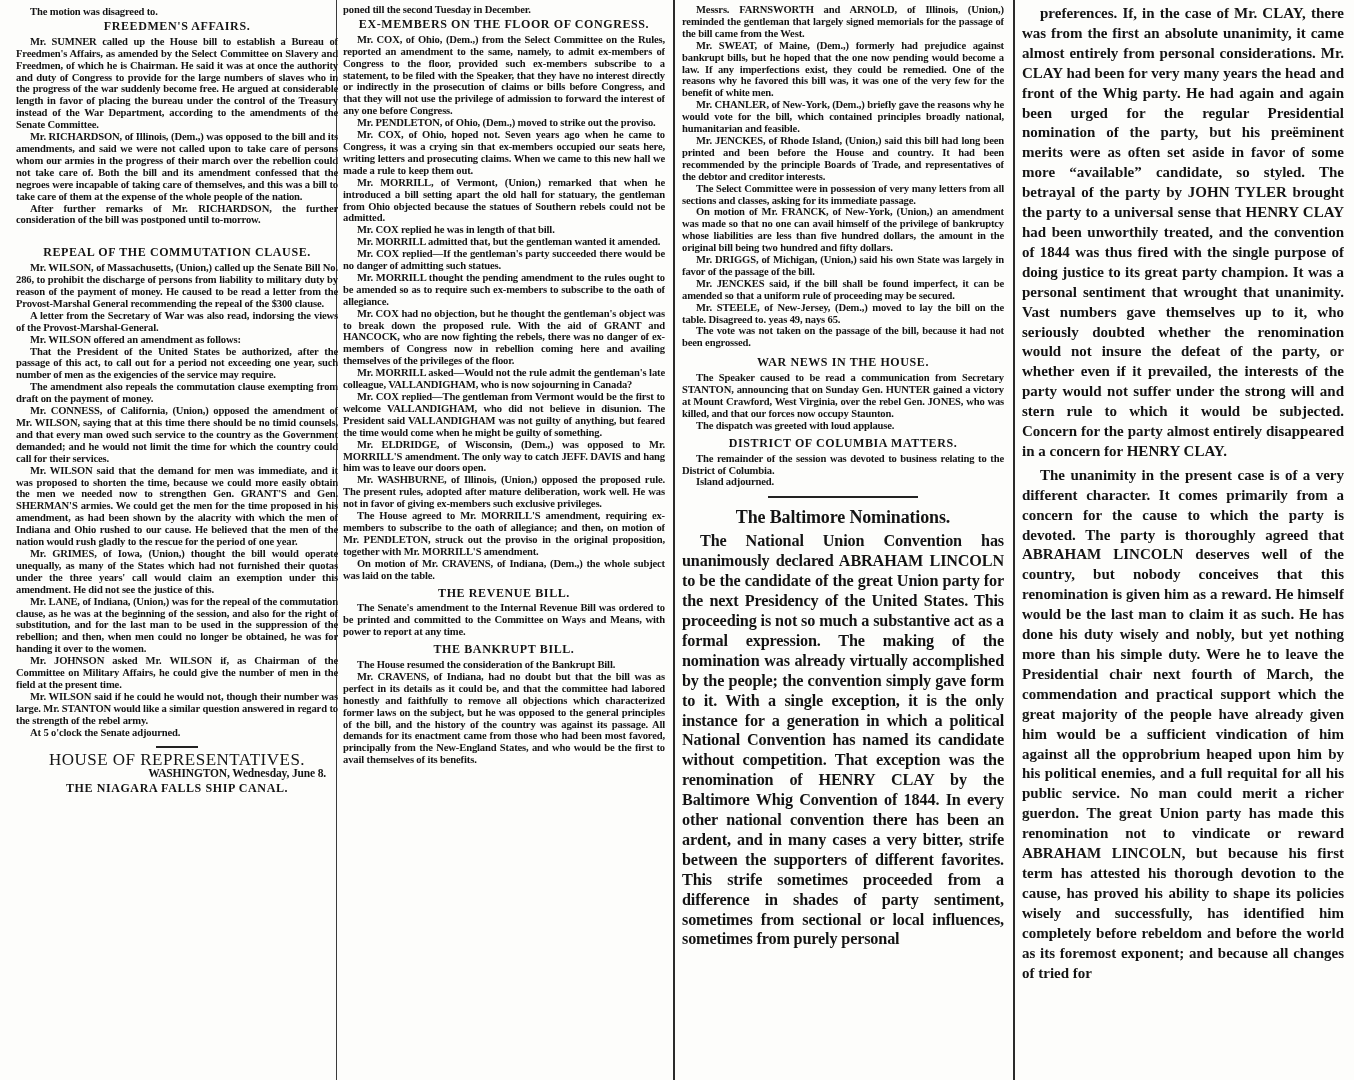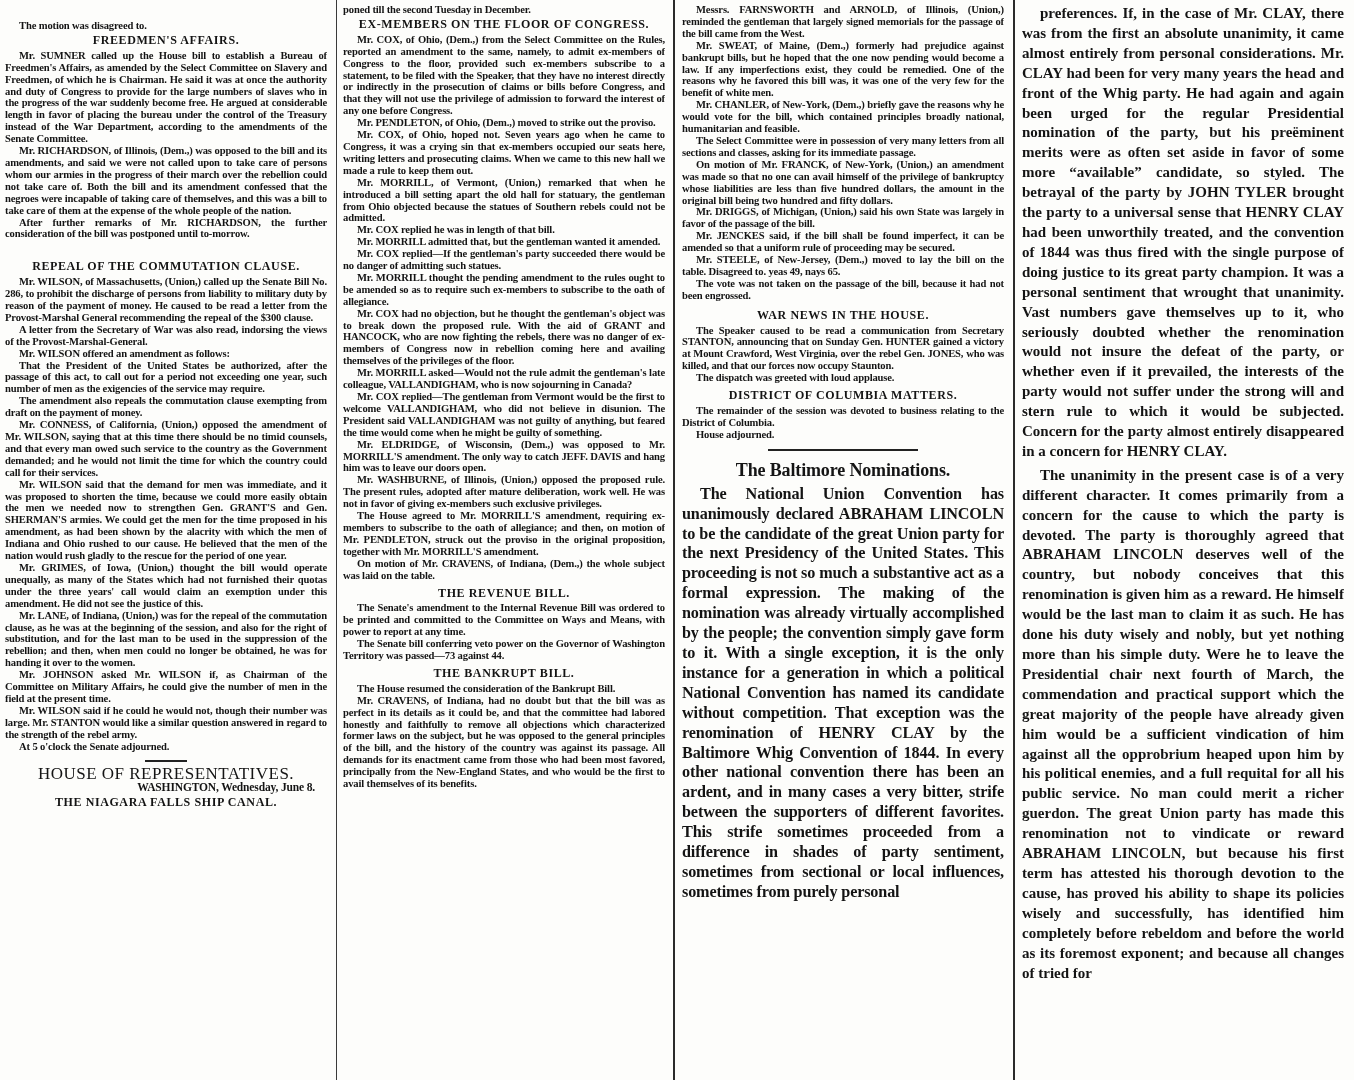--- a/index.html
+++ b/index.html
@@ -5,21 +5,21 @@
   html, body { margin: 0; padding: 0; background: #ffffff; }
   body { width: 1354px; height: 1080px; overflow: hidden; position: relative; }
   .page { position: absolute; left: 0; top: 0; width: 1354px; height: 1080px; background: #fdfdfb; }
   .col {
     position: absolute; top: 0; height: 1080px; overflow: hidden; box-sizing: border-box;
     color: #141414;
     font-family: "Liberation Serif", "DejaVu Serif", serif;
   }
   .col.small { font-size: 10.6px; line-height: 11.9px; font-weight: bold; letter-spacing: -0.15px; }
   .col.large { font-size: 15px; line-height: 19.9px; font-weight: bold; letter-spacing: 0px; }
-  #col1 { left: 5px; width: 322px; padding-top: 20px; }
+  #col1 { left: 16px; width: 322px; padding-top: 6px; }
   #col2 { left: 343px; width: 322px; padding-top: 4px; }
   #col3 { left: 682px; width: 322px; padding-top: 4px; }
   #col4 { left: 1022px; width: 322px; padding-top: 4px; }
   .rule { position: absolute; top: 0; width: 2px; height: 1080px; background: #2a2a2a; }
   .rule.thin { width: 1px; background: #3a3a3a; }
   p { margin: 0; text-align: justify; text-indent: 14px; hyphens: auto; }
   .col.large p { text-indent: 18px; }
   p.noindent { text-indent: 0; }
   .head {
     text-align: center; text-indent: 0; font-size: 12px; letter-spacing: 0.6px;
@@ -79,42 +79,42 @@
     <p>Mr. MORRILL thought the pending amendment to the rules ought to be amended so as to require such ex-members to subscribe to the oath of allegiance.</p>
     <p>Mr. COX had no objection, but he thought the gentleman's object was to break down the proposed rule. With the aid of GRANT and HANCOCK, who are now fighting the rebels, there was no danger of ex-members of Congress now in rebellion coming here and availing themselves of the privileges of the floor.</p>
     <p>Mr. MORRILL asked—Would not the rule admit the gentleman's late colleague, VALLANDIGHAM, who is now sojourning in Canada?</p>
     <p>Mr. COX replied—The gentleman from Vermont would be the first to welcome VALLANDIGHAM, who did not believe in disunion. The President said VALLANDIGHAM was not guilty of anything, but feared the time would come when he might be guilty of something.</p>
     <p>Mr. ELDRIDGE, of Wisconsin, (Dem.,) was opposed to Mr. MORRILL'S amendment. The only way to catch JEFF. DAVIS and hang him was to leave our doors open.</p>
     <p>Mr. WASHBURNE, of Illinois, (Union,) opposed the proposed rule. The present rules, adopted after mature deliberation, work well. He was not in favor of giving ex-members such exclusive privileges.</p>
     <p>The House agreed to Mr. MORRILL'S amendment, requiring ex-members to subscribe to the oath of allegiance; and then, on motion of Mr. PENDLETON, struck out the proviso in the original proposition, together with Mr. MORRILL'S amendment.</p>
     <p>On motion of Mr. CRAVENS, of Indiana, (Dem.,) the whole subject was laid on the table.</p>
     <div class="head" style="margin-top:6px;">THE REVENUE BILL.</div>
     <p>The Senate's amendment to the Internal Revenue Bill was ordered to be printed and committed to the Committee on Ways and Means, with power to report at any time.</p>
-    <p>The Senate bill conferring veto power on the Governor of Washington Territory was passed—73 against 44.</p>
     <div class="head" style="margin-top:6px;">THE BANKRUPT BILL.</div>
     <p>The House resumed the consideration of the Bankrupt Bill.</p>
     <p>Mr. CRAVENS, of Indiana, had no doubt but that the bill was as perfect in its details as it could be, and that the committee had labored honestly and faithfully to remove all objections which characterized former laws on the subject, but he was opposed to the general principles of the bill, and the history of the country was against its passage. All demands for its enactment came from those who had been most favored, principally from the New-England States, and who would be the first to avail themselves of its benefits.</p>
   </div>
 
   <div id="col3" class="col small">
     <p>Messrs. FARNSWORTH and ARNOLD, of Illinois, (Union,) reminded the gentleman that largely signed memorials for the passage of the bill came from the West.</p>
     <p>Mr. SWEAT, of Maine, (Dem.,) formerly had prejudice against bankrupt bills, but he hoped that the one now pending would become a law. If any imperfections exist, they could be remedied. One of the reasons why he favored this bill was, it was one of the very few for the benefit of white men.</p>
     <p>Mr. CHANLER, of New-York, (Dem.,) briefly gave the reasons why he would vote for the bill, which contained principles broadly national, humanitarian and feasible.</p>
+    <p>Mr. JENCKES, of Rhode Island, (Union,) said this bill had long been printed and been before the House and country. It had been recommended by the principle Boards of Trade, and representatives of the debtor and creditor interests.</p>
     <p>The Select Committee were in possession of very many letters from all sections and classes, asking for its immediate passage.</p>
     <p>On motion of Mr. FRANCK, of New-York, (Union,) an amendment was made so that no one can avail himself of the privilege of bankruptcy whose liabilities are less than five hundred dollars, the amount in the original bill being two hundred and fifty dollars.</p>
     <p>Mr. DRIGGS, of Michigan, (Union,) said his own State was largely in favor of the passage of the bill.</p>
     <p>Mr. JENCKES said, if the bill shall be found imperfect, it can be amended so that a uniform rule of proceeding may be secured.</p>
     <p>Mr. STEELE, of New-Jersey, (Dem.,) moved to lay the bill on the table. Disagreed to. yeas 49, nays 65.</p>
     <p>The vote was not taken on the passage of the bill, because it had not been engrossed.</p>
     <div class="head" style="margin-top:8px;">WAR NEWS IN THE HOUSE.</div>
     <p>The Speaker caused to be read a communication from Secretary STANTON, announcing that on Sunday Gen. HUNTER gained a victory at Mount Crawford, West Virginia, over the rebel Gen. JONES, who was killed, and that our forces now occupy Staunton.</p>
     <p>The dispatch was greeted with loud applause.</p>
     <div class="head" style="margin-top:6px;">DISTRICT OF COLUMBIA MATTERS.</div>
     <p>The remainder of the session was devoted to business relating to the District of Columbia.</p>
-    <p>House adjourned.</p>
+    <p>Island adjourned.</p>
     <div class="sep-long"></div>
     <div class="article-title">The Baltimore Nominations.</div>
     <p style="font-size:16.2px;line-height:19.9px;text-indent:18px;">The National Union Convention has unanimously declared ABRAHAM LINCOLN to be the candidate of the great Union party for the next Presidency of the United States. This proceeding is not so much a substantive act as a formal expression. The making of the nomination was already virtually accomplished by the people; the convention simply gave form to it. With a single exception, it is the only instance for a generation in which a political National Convention has named its candidate without competition. That exception was the renomination of HENRY CLAY by the Baltimore Whig Convention of 1844. In every other national convention there has been an ardent, and in many cases a very bitter, strife between the supporters of different favorites. This strife sometimes proceeded from a difference in shades of party sentiment, sometimes from sectional or local influences, sometimes from purely personal</p>
   </div>
 
   <div id="col4" class="col large">
     <p class="noindent">preferences. If, in the case of Mr. CLAY, there was from the first an absolute unanimity, it came almost entirely from personal considerations. Mr. CLAY had been for very many years the head and front of the Whig party. He had again and again been urged for the regular Presidential nomination of the party, but his preëminent merits were as often set aside in favor of some more “available” candidate, so styled. The betrayal of the party by JOHN TYLER brought the party to a universal sense that HENRY CLAY had been unworthily treated, and the convention of 1844 was thus fired with the single purpose of doing justice to its great party champion. It was a personal sentiment that wrought that unanimity. Vast numbers gave themselves up to it, who seriously doubted whether the renomination would not insure the defeat of the party, or whether even if it prevailed, the interests of the party would not suffer under the strong will and stern rule to which it would be subjected. Concern for the party almost entirely disappeared in a concern for HENRY CLAY.</p>
     <div class="gap"></div>
     <p>The unanimity in the present case is of a very different character. It comes primarily from a concern for the cause to which the party is devoted. The party is thoroughly agreed that ABRAHAM LINCOLN deserves well of the country, but nobody conceives that this renomination is given him as a reward. He himself would be the last man to claim it as such. He has done his duty wisely and nobly, but yet nothing more than his simple duty. Were he to leave the Presidential chair next fourth of March, the commendation and practical support which the great majority of the people have already given him would be a sufficient vindication of him against all the opprobrium heaped upon him by his political enemies, and a full requital for all his public service. No man could merit a richer guerdon. The great Union party has made this renomination not to vindicate or reward ABRAHAM LINCOLN, but because his first term has attested his thorough devotion to the cause, has proved his ability to shape its policies wisely and successfully, has identified him completely before rebeldom and before the world as its foremost exponent; and because all changes of tried for</p>
   </div>

